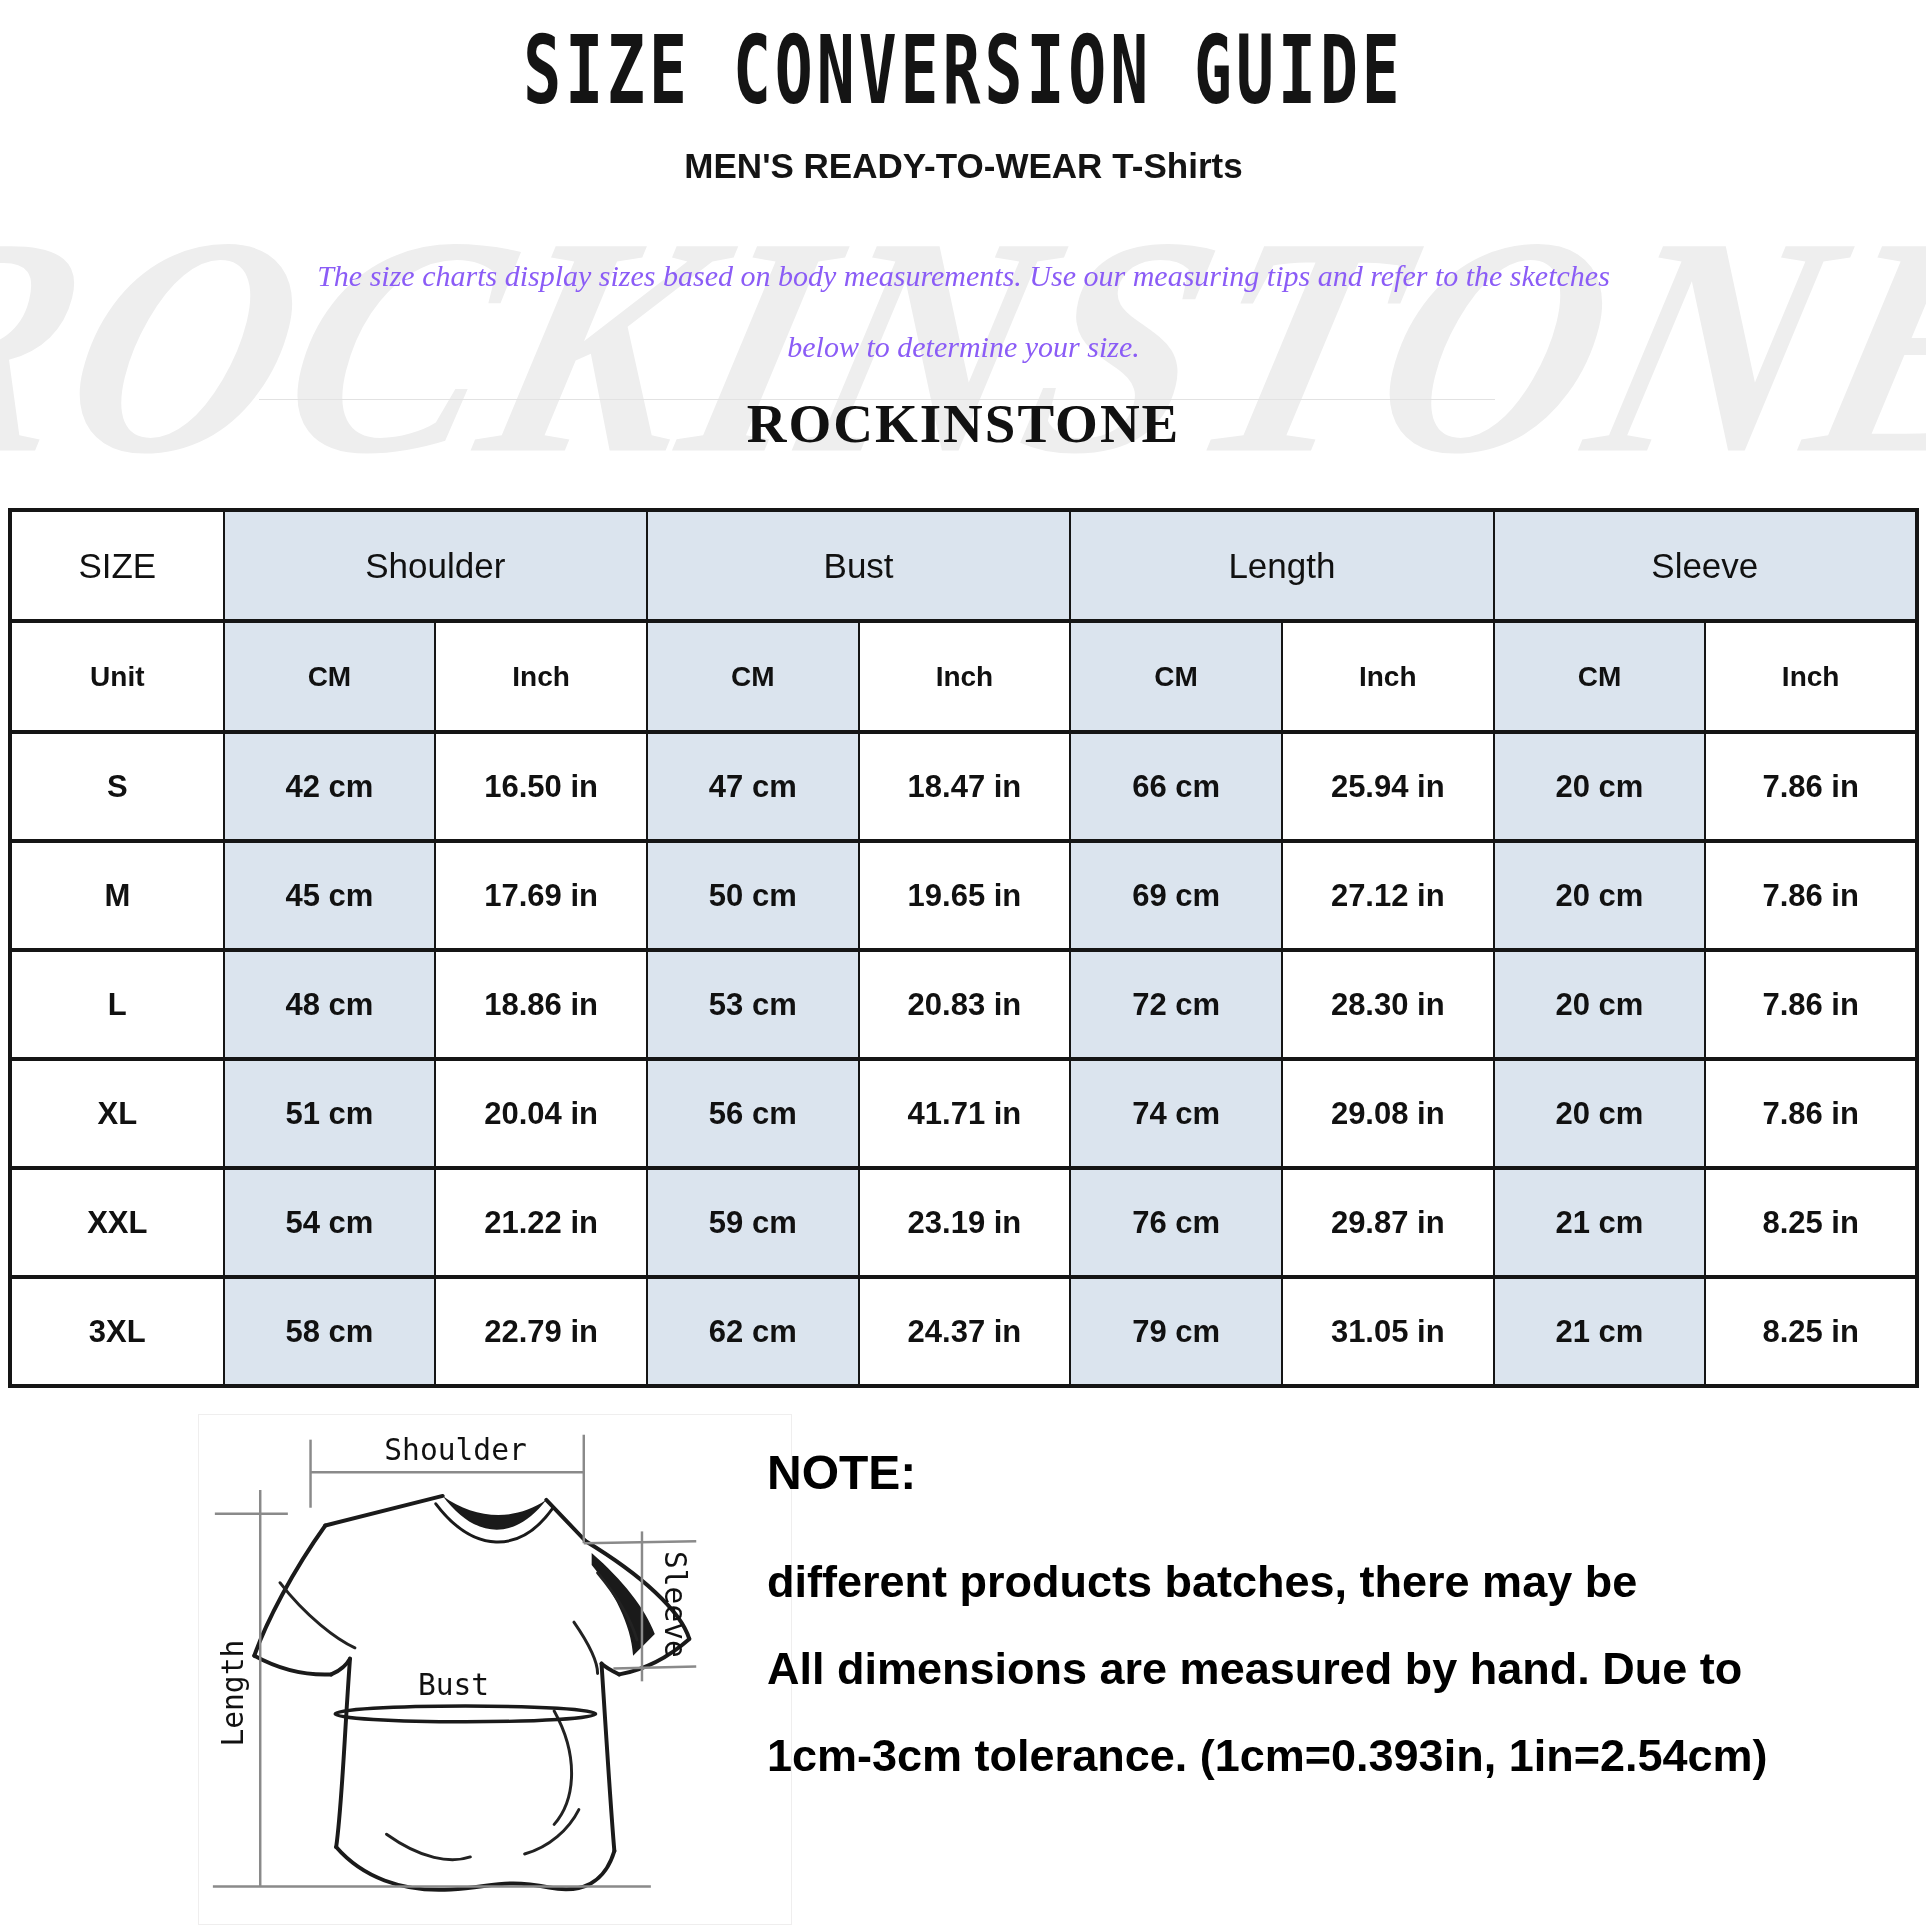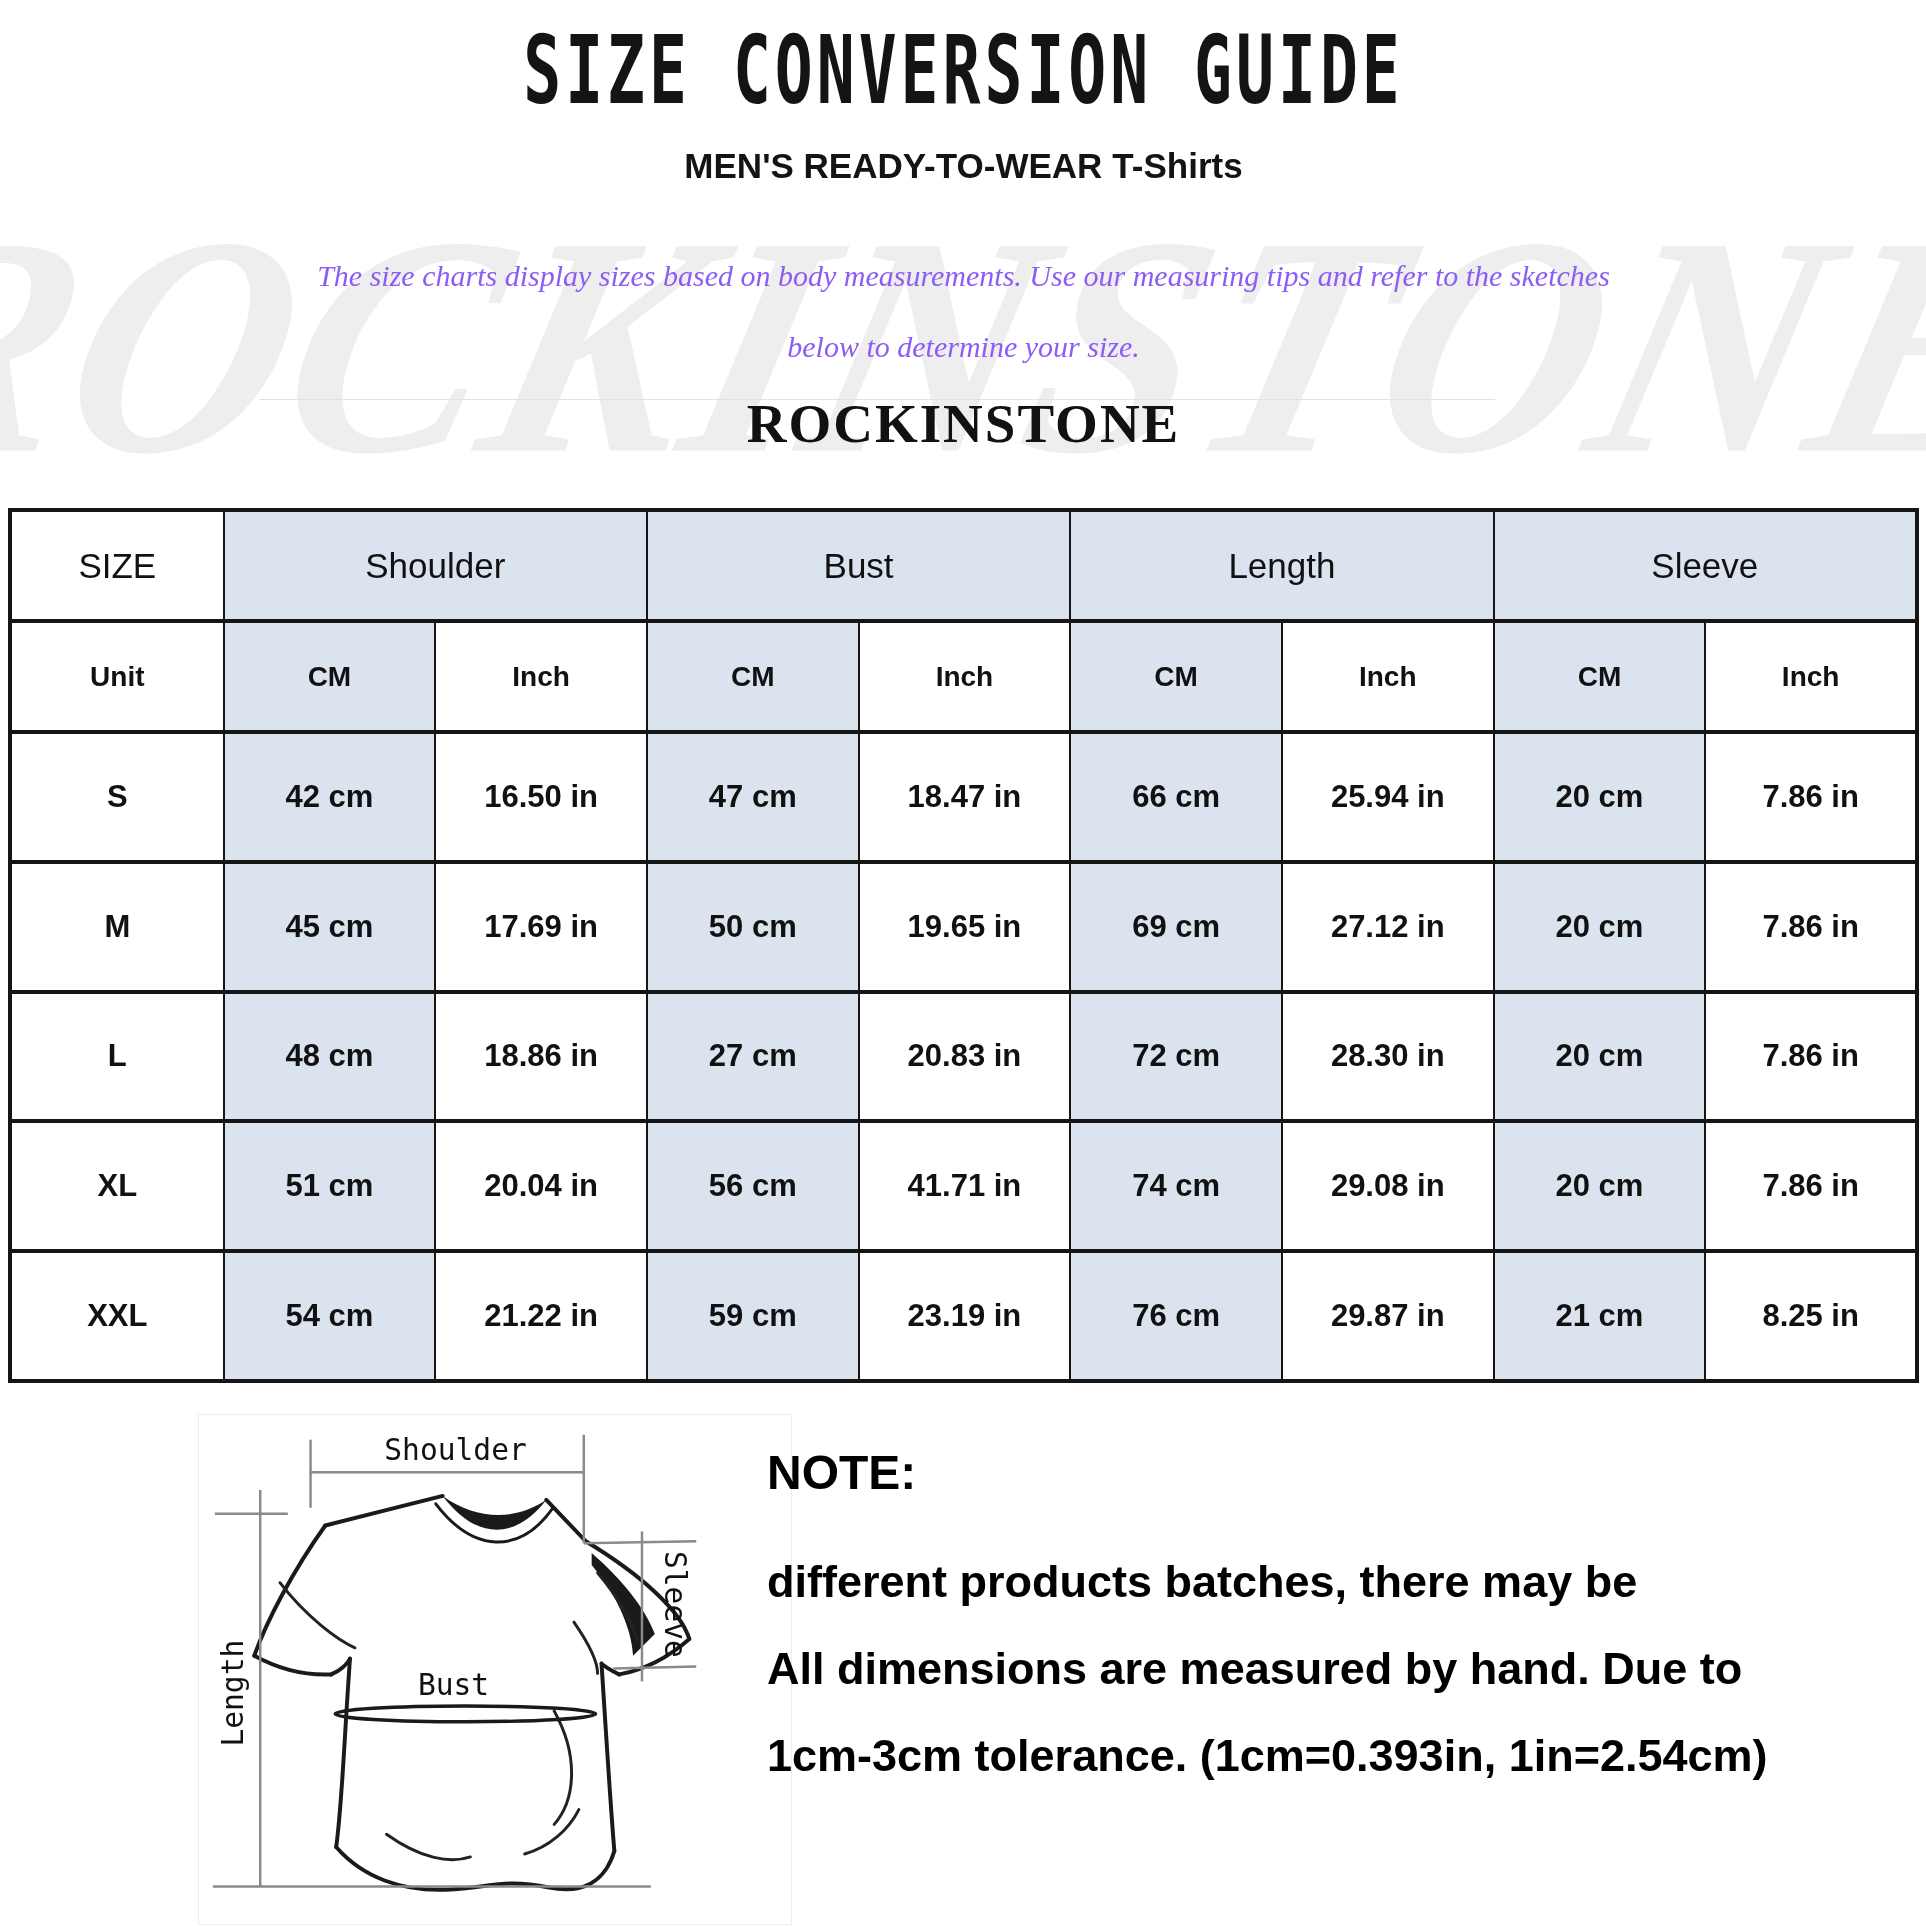--- a/index.html
+++ b/index.html
@@ -153,21 +153,21 @@
         <td>19.65 in</td>
         <td class="blue">69 cm</td>
         <td>27.12 in</td>
         <td class="blue">20 cm</td>
         <td>7.86 in</td>
       </tr>
       <tr>
         <td>L</td>
         <td class="blue">48 cm</td>
         <td>18.86 in</td>
-        <td class="blue">27 cm</td>
+        <td class="blue">53 cm</td>
         <td>20.83 in</td>
         <td class="blue">72 cm</td>
         <td>28.30 in</td>
         <td class="blue">20 cm</td>
         <td>7.86 in</td>
       </tr>
       <tr>
         <td>XL</td>
         <td class="blue">51 cm</td>
         <td>20.04 in</td>
@@ -179,20 +179,31 @@
         <td>7.86 in</td>
       </tr>
       <tr>
         <td>XXL</td>
         <td class="blue">54 cm</td>
         <td>21.22 in</td>
         <td class="blue">59 cm</td>
         <td>23.19 in</td>
         <td class="blue">76 cm</td>
         <td>29.87 in</td>
+        <td class="blue">21 cm</td>
+        <td>8.25 in</td>
+      </tr>
+      <tr>
+        <td>3XL</td>
+        <td class="blue">58 cm</td>
+        <td>22.79 in</td>
+        <td class="blue">62 cm</td>
+        <td>24.37 in</td>
+        <td class="blue">79 cm</td>
+        <td>31.05 in</td>
         <td class="blue">21 cm</td>
         <td>8.25 in</td>
       </tr>
     </tbody>
   </table>
 
   <div class="sketch">
     <svg viewBox="0 0 600 516">
       <g stroke="#1a1a1a" stroke-width="4" fill="none" stroke-linecap="round" stroke-linejoin="round">
 

